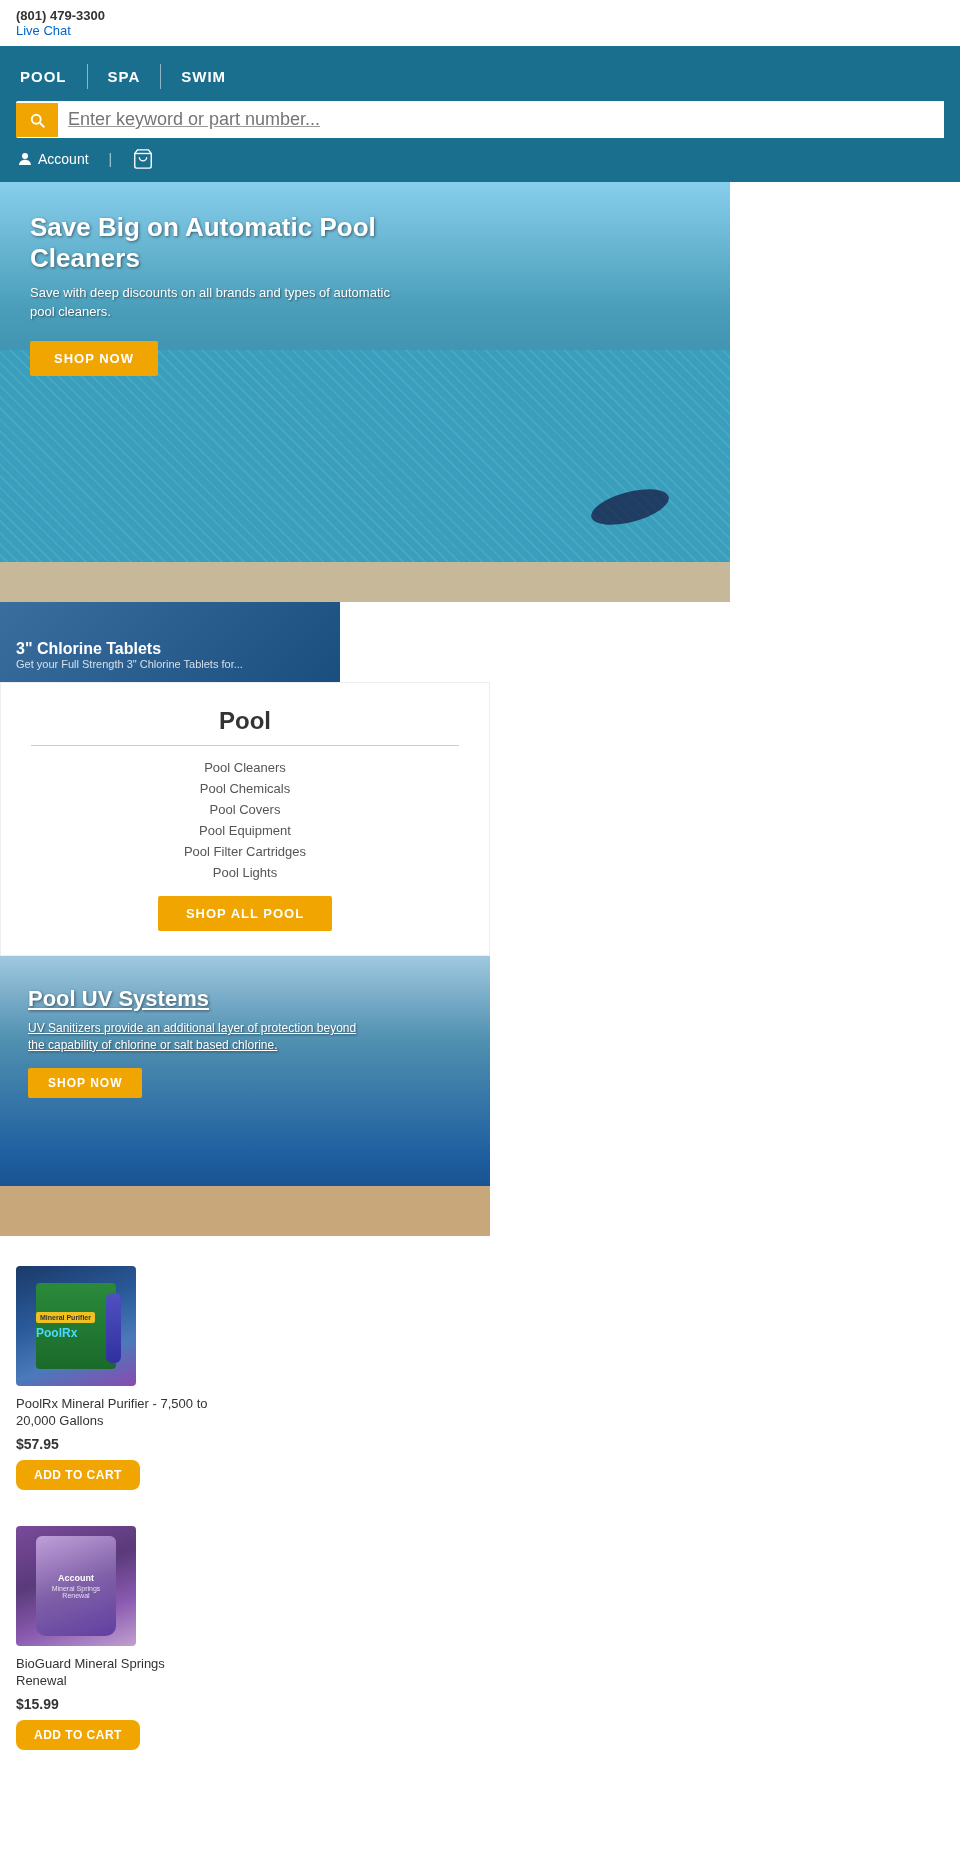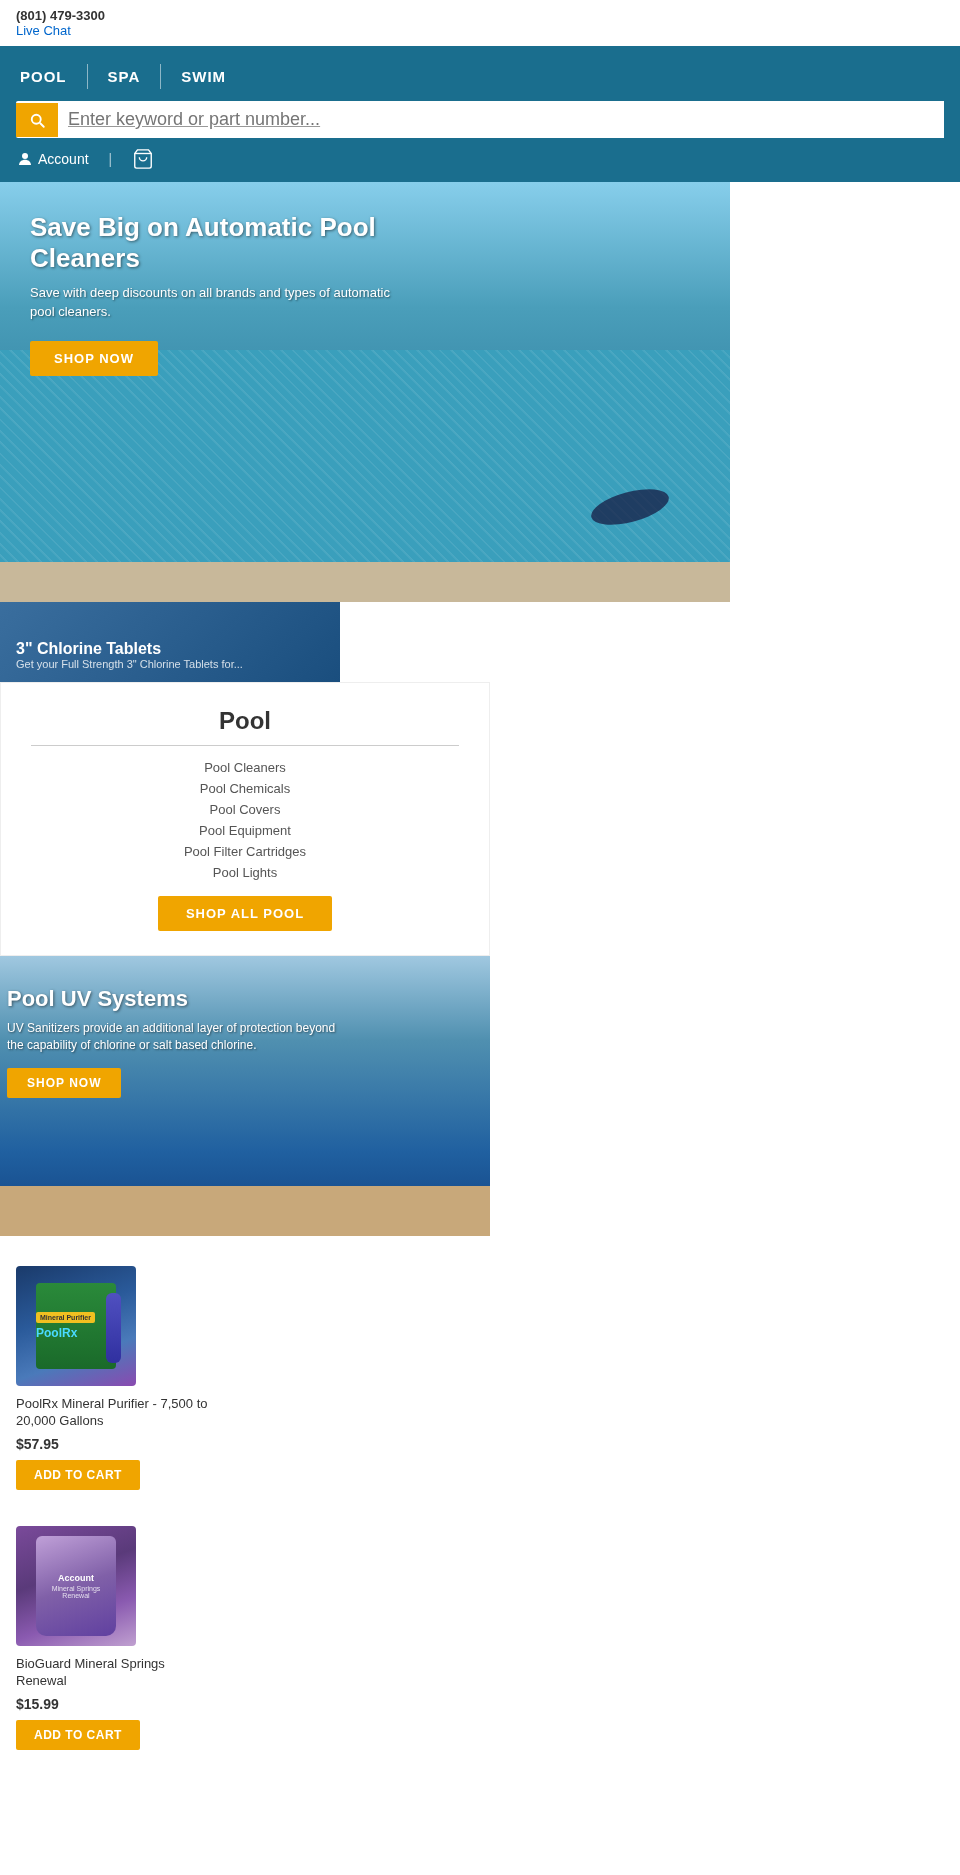--- a/index.html
+++ b/index.html
@@ -254,23 +254,24 @@
     }
     .uv-deck {
       position: absolute;
       bottom: 0; left: 0; right: 0;
       height: 50px;
       background: #c8a87a;
     }
     .uv-content {
       position: absolute;
       top: 30px;
-      left: 7px;
+      left: 28px;
       color: #fff;
       max-width: 340px;
+      text-decoration: underline;
     }
     .uv-title {
       font-size: 22px;
       font-weight: bold;
       margin-bottom: 8px;
       text-shadow: 1px 1px 3px rgba(0,0,0,0.5);
     }
     .uv-subtitle {
       font-size: 12px;
       line-height: 1.4;
@@ -332,21 +333,21 @@
     }
     .add-to-cart-btn {
       background: #f0a500;
       color: #fff;
       border: none;
       padding: 8px 18px;
       font-size: 12px;
       font-weight: bold;
       cursor: pointer;
       letter-spacing: 0.5px;
-      border-radius: 2px;
+      border-radius: 8px;
     }
 
     
     .poolrx-label {
       position: relative;
       width: 80px;
       height: 86px;
       background: linear-gradient(180deg, #2a8a3a 0%, #1a6a2a 100%);
       border-radius: 4px;
       display: flex;

